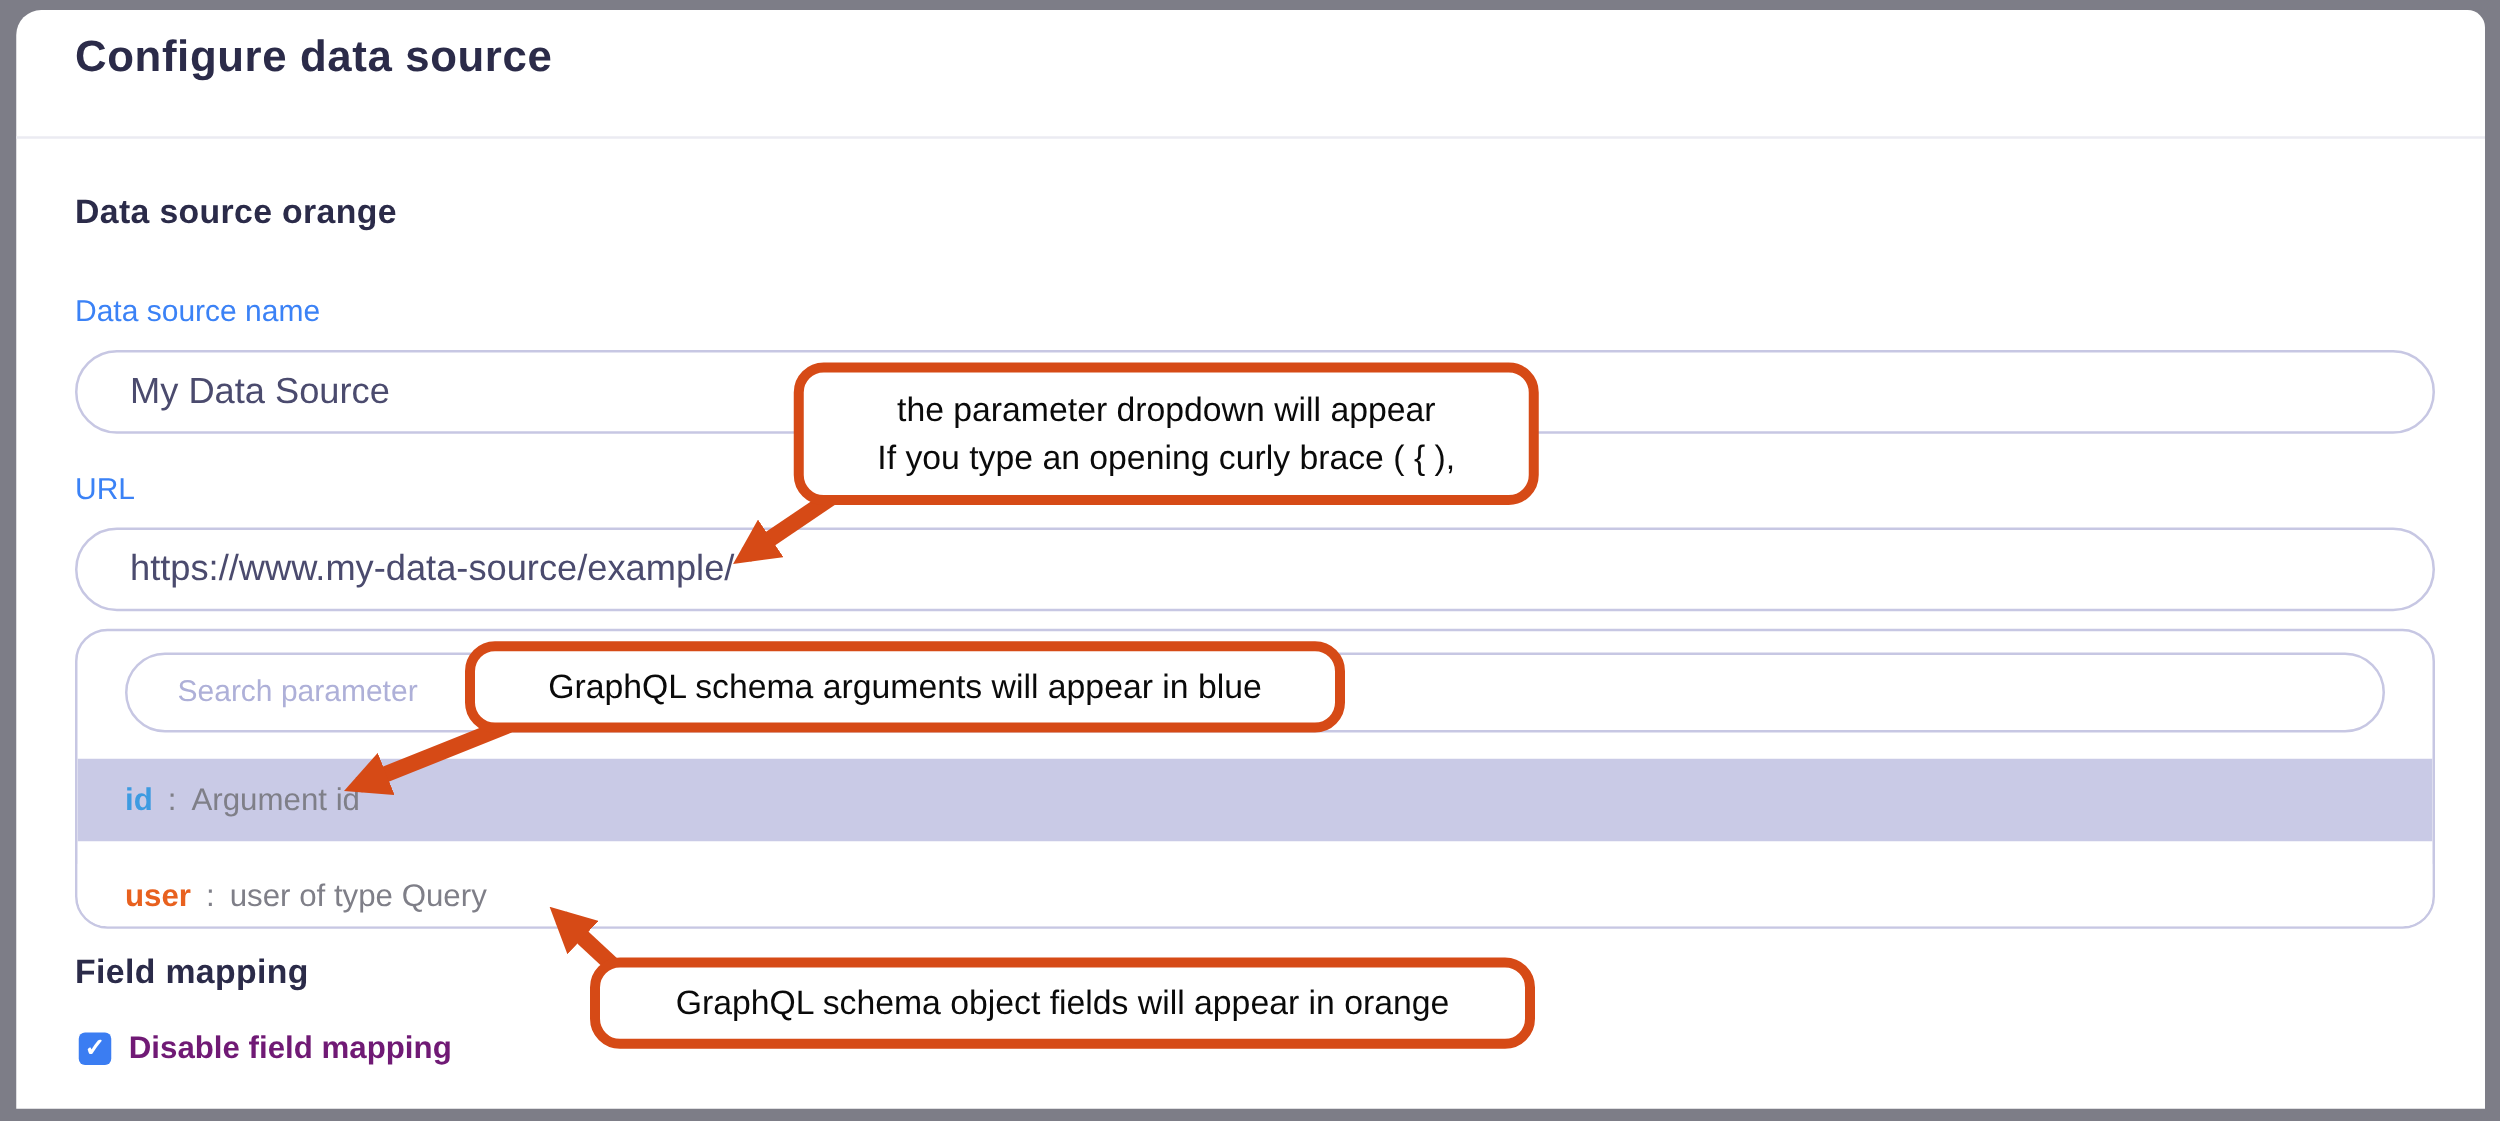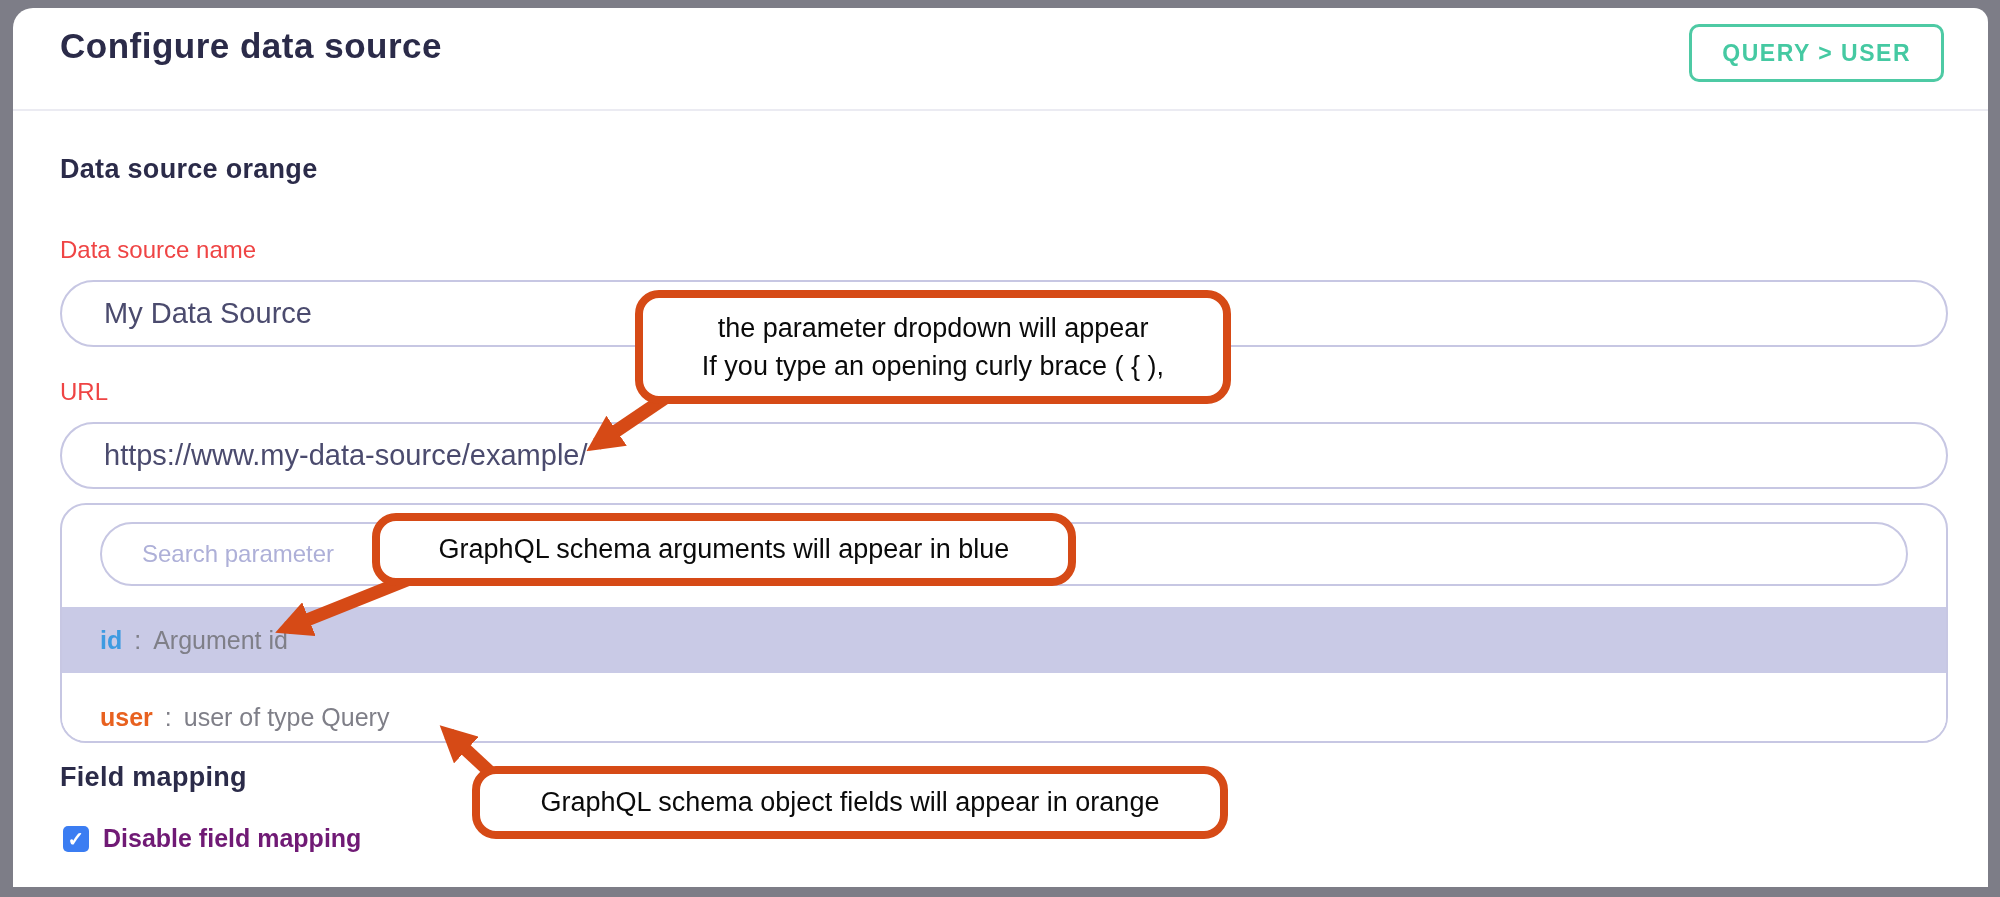--- a/index.html
+++ b/index.html
@@ -37,21 +37,21 @@
     height: 0; border-top: 2px solid #ebebf2;
   }
   
   .section-heading {
     position: absolute; left: 47px;
     font-size: 27px; font-weight: 600; color: #2b2b49;
     letter-spacing: 0.3px;
   }
   .field-label {
     position: absolute; left: 47px;
-    font-size: 24px; font-weight: 500; color: #ef4444;
+    font-size: 24px; font-weight: 500; color: #3b82f6;
   }
   
   .text-input {
     position: absolute; left: 47px; width: 1888px; height: 67px;
     border: 2px solid #c7c7e3; border-radius: 34px;
     padding: 0 30px 0 42px;
     font-family: "Liberation Sans", sans-serif;
     font-size: 29px; font-weight: 500; color: #4b4b6e;
     background: #ffffff; outline: none;
   }
@@ -117,21 +117,20 @@
   .callout-orange{ left: 459px; top: 758px; width: 756px; padding: 13px 28px; }
   .arrow-svg { position: absolute; z-index: 5; overflow: visible; }
 </style>
 </head>
 <body>
 
 <div class="window">
 
   <div class="page-title">Configure data source</div>
 
-  <button class="schema-path-btn">QUERY &gt; USER</button>
 
   <div class="header-divider"></div>
 
   <div class="section-heading" style="top:146px;">Data source orange</div>
 
   <div class="field-label" style="top:228px;">Data source name</div>
   <input class="text-input" style="top: 272px;" type="text" value="My Data Source">
 
   <div class="field-label" style="top:370px;">URL</div>
   <input class="text-input" style="top: 414px;" type="text" value="https://www.my-data-source/example/">

